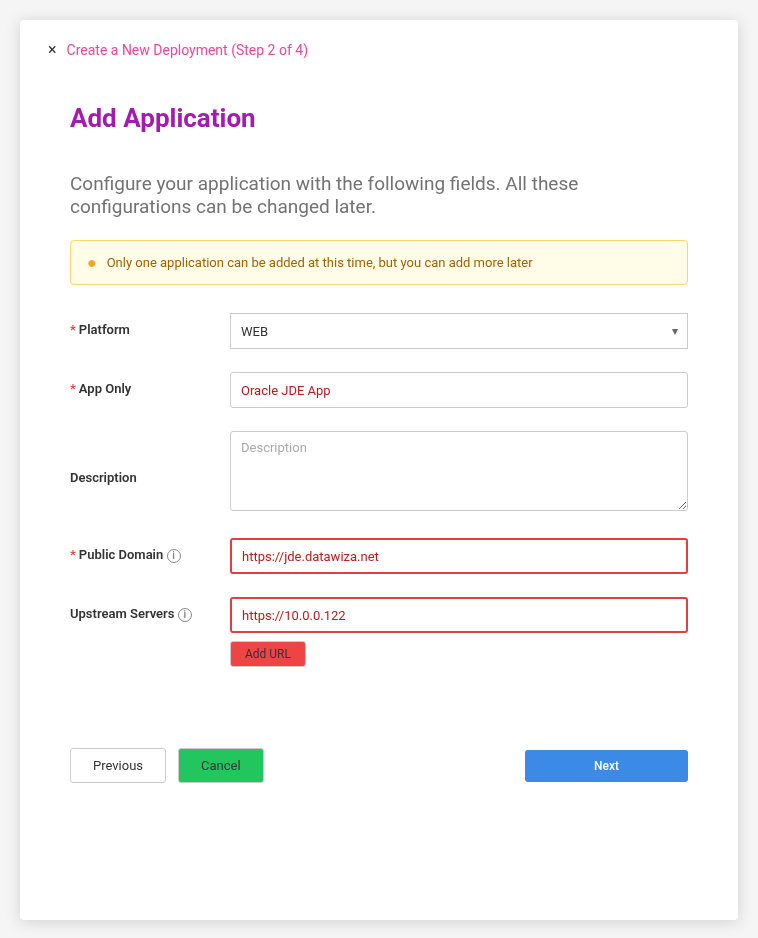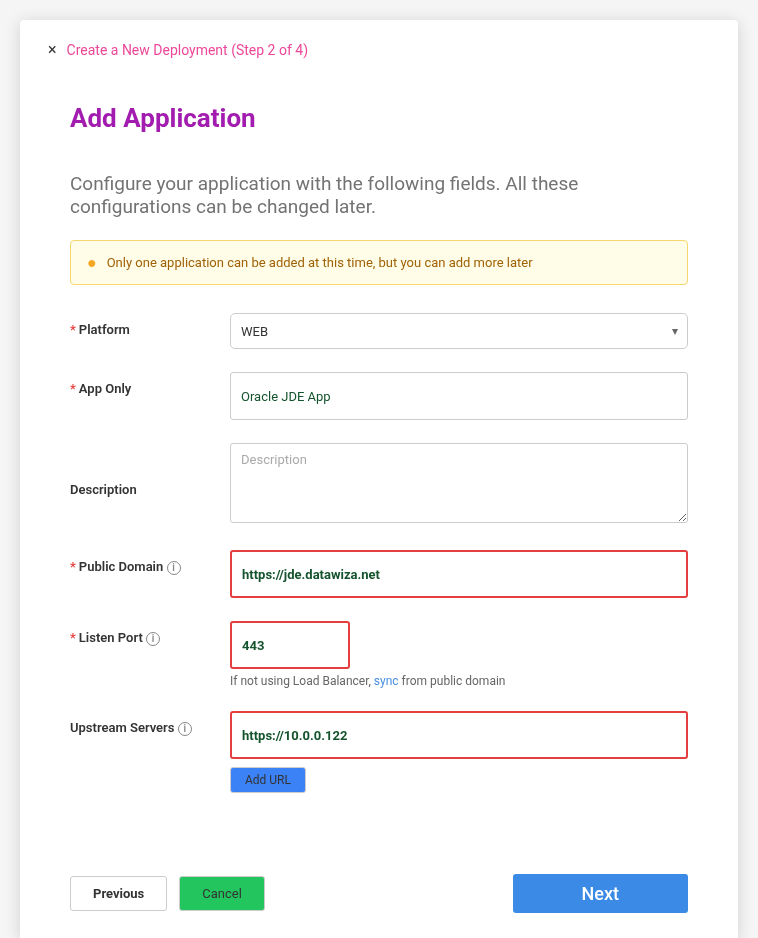--- a/index.html
+++ b/index.html
@@ -108,39 +108,39 @@
       color: #e53e3e;
       margin-right: 3px;
     }
 
     .form-control-wrapper {
       flex: 1;
     }
 
     .form-input {
       width: 100%;
-      height: 48px;
+      height: 36px;
       border: 1px solid #ccc;
       border-radius: 3px;
       padding: 0 10px;
       font-size: 13px;
-      color: #14532d;
+      color: #b91c1c;
       outline: none;
     }
 
     .form-select-wrapper {
       position: relative;
       width: 100%;
     }
 
     .form-select {
       width: 100%;
       height: 36px;
       border: 1px solid #ccc;
-      border-radius: 5px;
+      border-radius: 0;
       padding: 0 32px 0 10px;
       font-size: 13px;
       color: #333;
       appearance: none;
       background: #fff;
       outline: none;
       cursor: pointer;
     }
 
     .select-arrow {
@@ -164,21 +164,20 @@
       outline: none;
       resize: vertical;
     }
 
     .form-textarea::placeholder {
       color: #aaa;
     }
 
     .input-highlighted {
       border: 2px solid #e53e3e !important;
-      font-weight: bold;
     }
 
     .info-circle {
       display: inline-flex;
       align-items: center;
       justify-content: center;
       width: 14px;
       height: 14px;
       border: 1.5px solid #888;
       border-radius: 50%;
@@ -198,21 +197,21 @@
       color: #4a90e2;
       text-decoration: none;
       cursor: pointer;
     }
 
     .add-url-btn {
       margin-top: 8px;
       padding: 5px 14px;
       border: 1px solid #ccc;
       border-radius: 3px;
-      background: #3b82f6;
+      background: #ef4444;
       font-size: 12px;
       color: #333;
       cursor: pointer;
     }
 
     .modal-footer {
       display: flex;
       align-items: center;
       justify-content: space-between;
       padding: 20px 50px 28px 50px;
@@ -225,39 +224,38 @@
     }
 
     .btn-previous {
       padding: 9px 22px;
       border: 1px solid #ccc;
       border-radius: 3px;
       background: #fff;
       font-size: 13px;
       color: #333;
       cursor: pointer;
-      font-weight: bold;
     }
 
     .btn-cancel {
       padding: 9px 22px;
       border: 1px solid #ccc;
       border-radius: 3px;
       background: #22c55e;
       font-size: 13px;
       color: #333;
       cursor: pointer;
     }
 
     .btn-next {
       padding: 9px 69px;
       border: none;
       border-radius: 3px;
       background: #3b8ae6;
-      font-size: 18px;
+      font-size: 12px;
       color: #fff;
       cursor: pointer;
       font-weight: 500;
     }
 
     .description-row {
       align-items: center;
     }
 
     .description-label {
@@ -320,32 +318,20 @@
     <div class="form-row">
       <div class="form-label">
         <span class="required-star">*</span><span>Public Domain</span>
         <span class="info-circle">i</span>
       </div>
       <div class="form-control-wrapper">
         <input class="form-input input-highlighted" type="text" value="https://jde.datawiza.net" style="">
       </div>
     </div>
 
-    <div class="form-row">
-      <div class="form-label">
-        <span class="required-star">*</span><span>Listen Port</span>
-        <span class="info-circle">i</span>
-      </div>
-      <div class="form-control-wrapper">
-        <input class="form-input input-highlighted" type="text" style="width: 120px;" value="443">
-        <div class="helper-text">
-          <span>If not using Load Balancer, </span><a class="sync-link">sync</a><span> from public domain</span>
-        </div>
-      </div>
-    </div>
 
     <div class="form-row">
       <div class="form-label">
         <span>Upstream Servers</span>
         <span class="info-circle">i</span>
       </div>
       <div class="form-control-wrapper">
         <input class="form-input input-highlighted" type="text" value="https://10.0.0.122" style="">
         <button class="add-url-btn">Add URL</button>
       </div>

